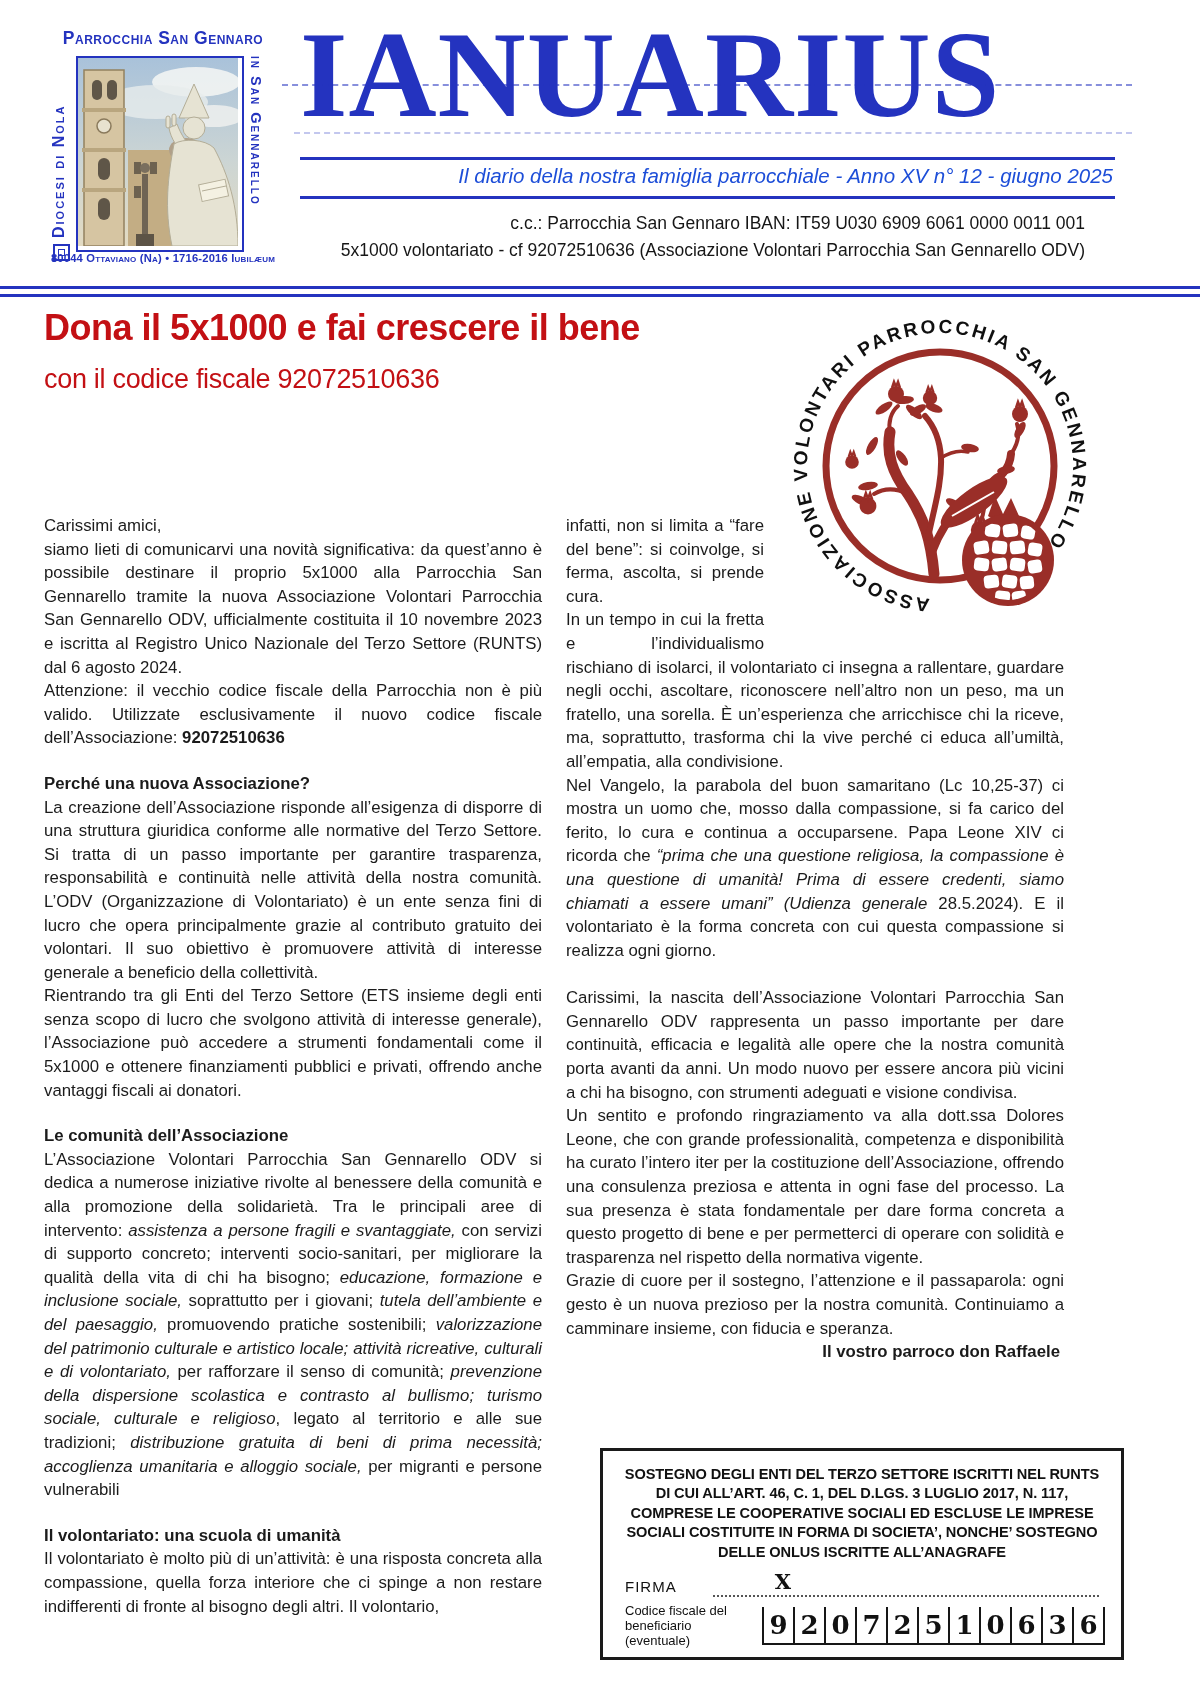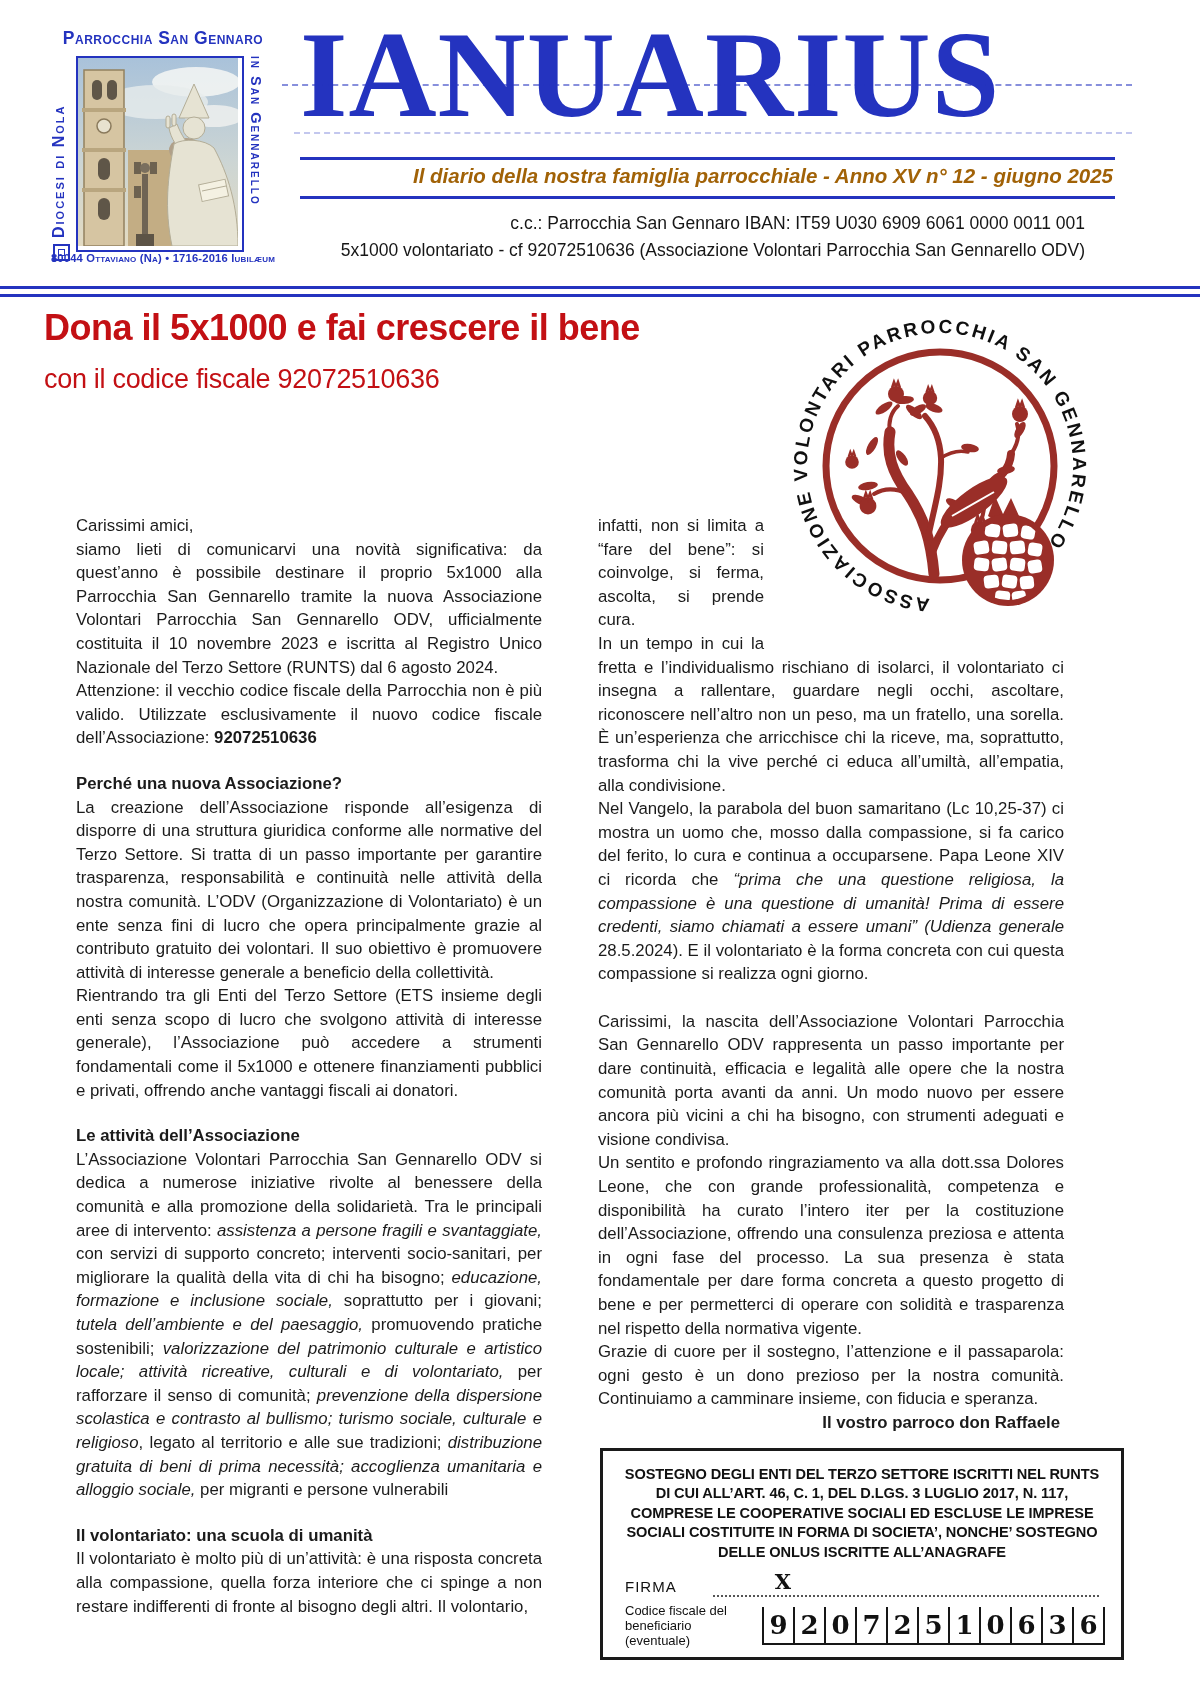--- a/index.html
+++ b/index.html
@@ -23,38 +23,38 @@
   
   #title-area{position:absolute;left:280px;top:6px;width:815px;height:286px;}
   #paper-title{position:absolute;top:8px;left:0;width:100%;margin:0;white-space:nowrap;
     font-family:Liberation Serif, serif;font-weight:700;font-size:122px;line-height:1;
     letter-spacing:1px;color:#2433bf;z-index:1;}
   .t-dash{position:absolute;border-top:2px dashed rgba(36,51,191,.55);z-index:2;}
   #t-dash1{top:78px;left:-18px;width:850px;}
   #t-dash2{top:126px;left:-6px;width:838px;opacity:.5;}
   .rule{position:absolute;left:0;width:815px;height:2.5px;background:#2433bf;}
   #rule1{top:151px;} #rule2{top:190px;}
-  #subtitle{position:absolute;top:158px;right:2px;font-style:italic;font-weight:700;
-    font-size:20.5px;color:#a16207;}
+  #subtitle{position:absolute;top:158px;right:2px;font-style:italic;font-weight:400;
+    font-size:20.5px;color:#1d4ed8;}
   #contacts{position:absolute;top:204px;right:30px;text-align:right;font-size:17.5px;line-height:26.5px;color:#161616;}
   #double-rule{position:absolute;left:0;top:286px;width:1200px;height:5px;
     border-top:3.5px solid #2433bf;border-bottom:3.5px solid #2433bf;}
   
   #headline{position:absolute;left:44px;top:302px;width:750px;color:#c31014;}
   #headline .h1{font-weight:700;font-size:36px;line-height:52px;letter-spacing:-.5px;}
   #headline .h2{font-weight:400;font-size:37px;line-height:46px;}
   #headline .h3{font-weight:400;font-size:27px;line-height:50px;letter-spacing:-.3px;}
   
   #assoc-logo{position:absolute;left:782px;top:308px;width:316px;height:336px;overflow:visible;}
   .ringtext{font-family:"Liberation Sans",sans-serif;font-weight:700;font-size:19px;
     letter-spacing:2.6px;fill:#101010;}
   
   #columns{position:absolute;left:44px;top:514px;width:1020px;display:flex;gap:24px;
     font-size:16.8px;line-height:23.6px;color:#1b1b1b;}
-  .col{width:498px;text-align:justify;margin-left:32px;}
+  .col{width:498px;text-align:justify;}
   .col p{margin:0;}
   .col h3{margin:22px 0 0 0;font-size:16.8px;line-height:23.6px;font-weight:700;}
   .gap-top{margin-top:24px !important;}
   .i{font-style:italic;} .b{font-weight:700;}
   #logo-spacer{float:right;width:300px;height:119px;}
   #signature{text-align:right;font-weight:700;padding-right:4px;}
   
   #form-box{position:absolute;left:600px;top:1448px;width:518px;height:206px;border:3px solid #1a1a1a;}
   #legal{margin:14px 14px 0;text-align:center;font-weight:700;font-size:14.6px;line-height:19.4px;
     letter-spacing:-.1px;color:#111;}
@@ -223,33 +223,33 @@
 </svg>
 
 <div id="columns">
   <div class="col">
     <p>Carissimi amici,</p>
     <p>siamo lieti di comunicarvi una novità significativa: da quest’anno è possibile destinare il proprio 5x1000 alla Parrocchia San Gennarello tramite la nuova Associazione Volontari Parrocchia San Gennarello ODV, ufficialmente costituita il 10 novembre 2023 e iscritta al Registro Unico Nazionale del Terzo Settore (RUNTS) dal 6 agosto 2024.</p>
     <p><span>Attenzione: il vecchio codice fiscale della Parrocchia non è più valido. Utilizzate esclusivamente il nuovo codice fiscale dell’Associazione: </span><span class="b">92072510636</span></p>
     <h3>Perché una nuova Associazione?</h3>
     <p>La creazione dell’Associazione risponde all’esigenza di disporre di una struttura giuridica conforme alle normative del Terzo Settore. Si tratta di un passo importante per garantire trasparenza, responsabilità e continuità nelle attività della nostra comunità. L’ODV (Organizzazione di Volontariato) è un ente senza fini di lucro che opera principalmente grazie al contributo gratuito dei volontari. Il suo obiettivo è promuovere attività di interesse generale a beneficio della collettività.</p>
     <p>Rientrando tra gli Enti del Terzo Settore (ETS insieme degli enti senza scopo di lucro che svolgono attività di interesse generale), l’Associazione può accedere a strumenti fondamentali come il 5x1000 e ottenere finanziamenti pubblici e privati, offrendo anche vantaggi fiscali ai donatori.</p>
-    <h3>Le attività dell’Associazione</h3>
+    <h3>Le comunità dell’Associazione</h3>
     <p><span>L’Associazione Volontari Parrocchia San Gennarello ODV si dedica a numerose iniziative rivolte al benessere della comunità e alla promozione della solidarietà. Tra le principali aree di intervento: </span><span class="i">assistenza a persone fragili e svantaggiate,</span><span> con servizi di supporto concreto; interventi socio-sanitari, per migliorare la qualità della vita di chi ha bisogno; </span><span class="i">educazione, formazione e inclusione sociale,</span><span> soprattutto per i giovani; </span><span class="i">tutela dell’ambiente e del paesaggio,</span><span> promuovendo pratiche sostenibili; </span><span class="i">valorizzazione del patrimonio culturale e artistico locale; attività ricreative, culturali e di volontariato,</span><span> per rafforzare il senso di comunità; </span><span class="i">prevenzione della dispersione scolastica e contrasto al bullismo; turismo sociale, culturale e religioso</span><span>, legato al territorio e alle sue tradizioni; </span><span class="i">distribuzione gratuita di beni di prima necessità; accoglienza umanitaria e alloggio sociale,</span><span> per migranti e persone vulnerabili</span></p>
     <h3>Il volontariato: una scuola di umanità</h3>
     <p>Il volontariato è molto più di un’attività: è una risposta concreta alla compassione, quella forza interiore che ci spinge a non restare indifferenti di fronte al bisogno degli altri. Il volontario,</p>
   </div>
   <div class="col">
     <div id="logo-spacer"></div>
     <p>infatti, non si limita a “fare del bene”: si coinvolge, si ferma, ascolta, si prende cura.</p>
     <p>In un tempo in cui la fretta e l’individualismo rischiano di isolarci, il volontariato ci insegna a rallentare, guardare negli occhi, ascoltare, riconoscere nell’altro non un peso, ma un fratello, una sorella. È un’esperienza che arricchisce chi la riceve, ma, soprattutto, trasforma chi la vive perché ci educa all’umiltà, all’empatia, alla condivisione.</p>
     <p><span>Nel Vangelo, la parabola del buon samaritano (Lc 10,25-37) ci mostra un uomo che, mosso dalla compassione, si fa carico del ferito, lo cura e continua a occuparsene. Papa Leone XIV ci ricorda che </span><span class="i">“prima che una questione religiosa, la compassione è una questione di umanità! Prima di essere credenti, siamo chiamati a essere umani” (Udienza generale </span><span>28.5.2024). E il volontariato è la forma concreta con cui questa compassione si realizza ogni giorno.</span></p>
     <p class="gap-top">Carissimi, la nascita dell’Associazione Volontari Parrocchia San Gennarello ODV rappresenta un passo importante per dare continuità, efficacia e legalità alle opere che la nostra comunità porta avanti da anni. Un modo nuovo per essere ancora più vicini a chi ha bisogno, con strumenti adeguati e visione condivisa.</p>
     <p>Un sentito e profondo ringraziamento va alla dott.ssa Dolores Leone, che con grande professionalità, competenza e disponibilità ha curato l’intero iter per la costituzione dell’Associazione, offrendo una consulenza preziosa e attenta in ogni fase del processo. La sua presenza è stata fondamentale per dare forma concreta a questo progetto di bene e per permetterci di operare con solidità e trasparenza nel rispetto della normativa vigente.</p>
-    <p>Grazie di cuore per il sostegno, l’attenzione e il passaparola: ogni gesto è un dono prezioso per la nostra comunità. Continuiamo a camminare insieme, con fiducia e speranza.</p>
+    <p>Grazie di cuore per il sostegno, l’attenzione e il passaparola: ogni gesto è un nuova prezioso per la nostra comunità. Continuiamo a camminare insieme, con fiducia e speranza.</p>
     <p id="signature">Il vostro parroco don Raffaele</p>
   </div>
 </div>
 
 <div id="form-box">
   <div id="legal">SOSTEGNO DEGLI ENTI DEL TERZO SETTORE ISCRITTI NEL RUNTS DI CUI ALL’ART. 46, C. 1, DEL D.LGS. 3 LUGLIO 2017, N. 117, COMPRESE LE COOPERATIVE SOCIALI ED ESCLUSE LE IMPRESE SOCIALI COSTITUITE IN FORMA DI SOCIETA’, NONCHE’ SOSTEGNO DELLE ONLUS ISCRITTE ALL’ANAGRAFE</div>
   <div id="firma-row">
     <span id="firma-label">FIRMA</span>
     <span id="firma-line">
         <span id="firma-x">X</span>

